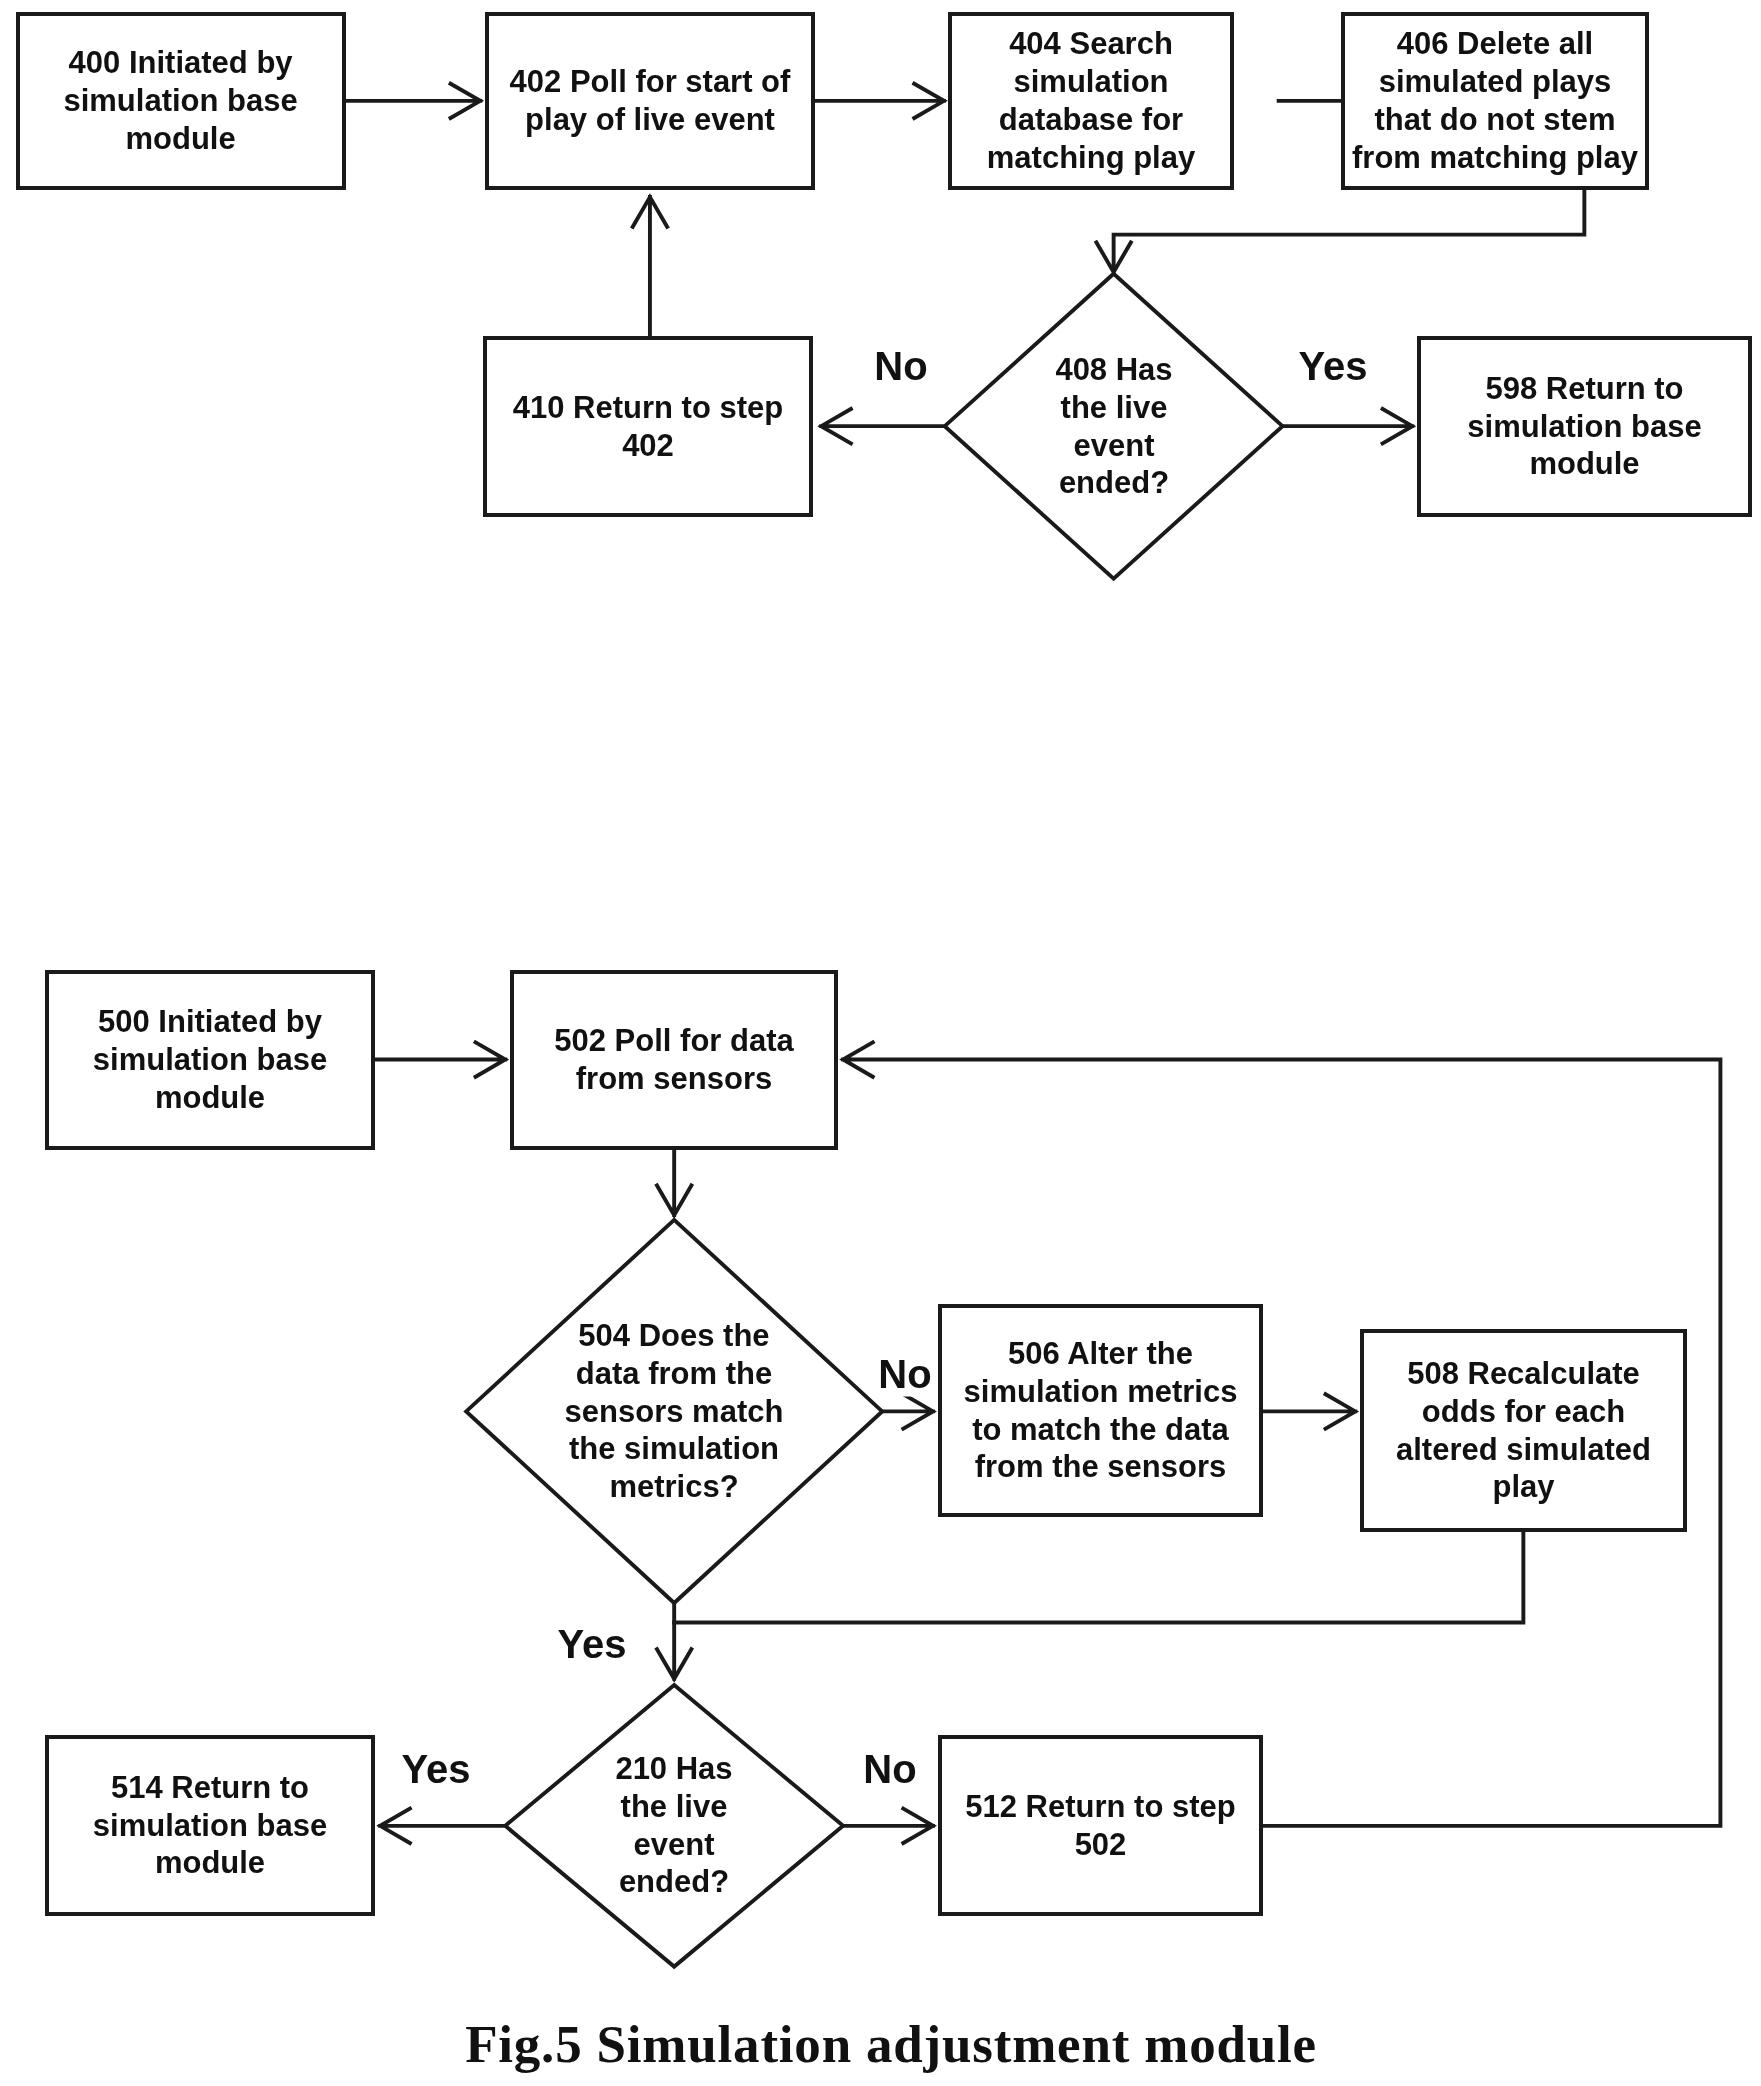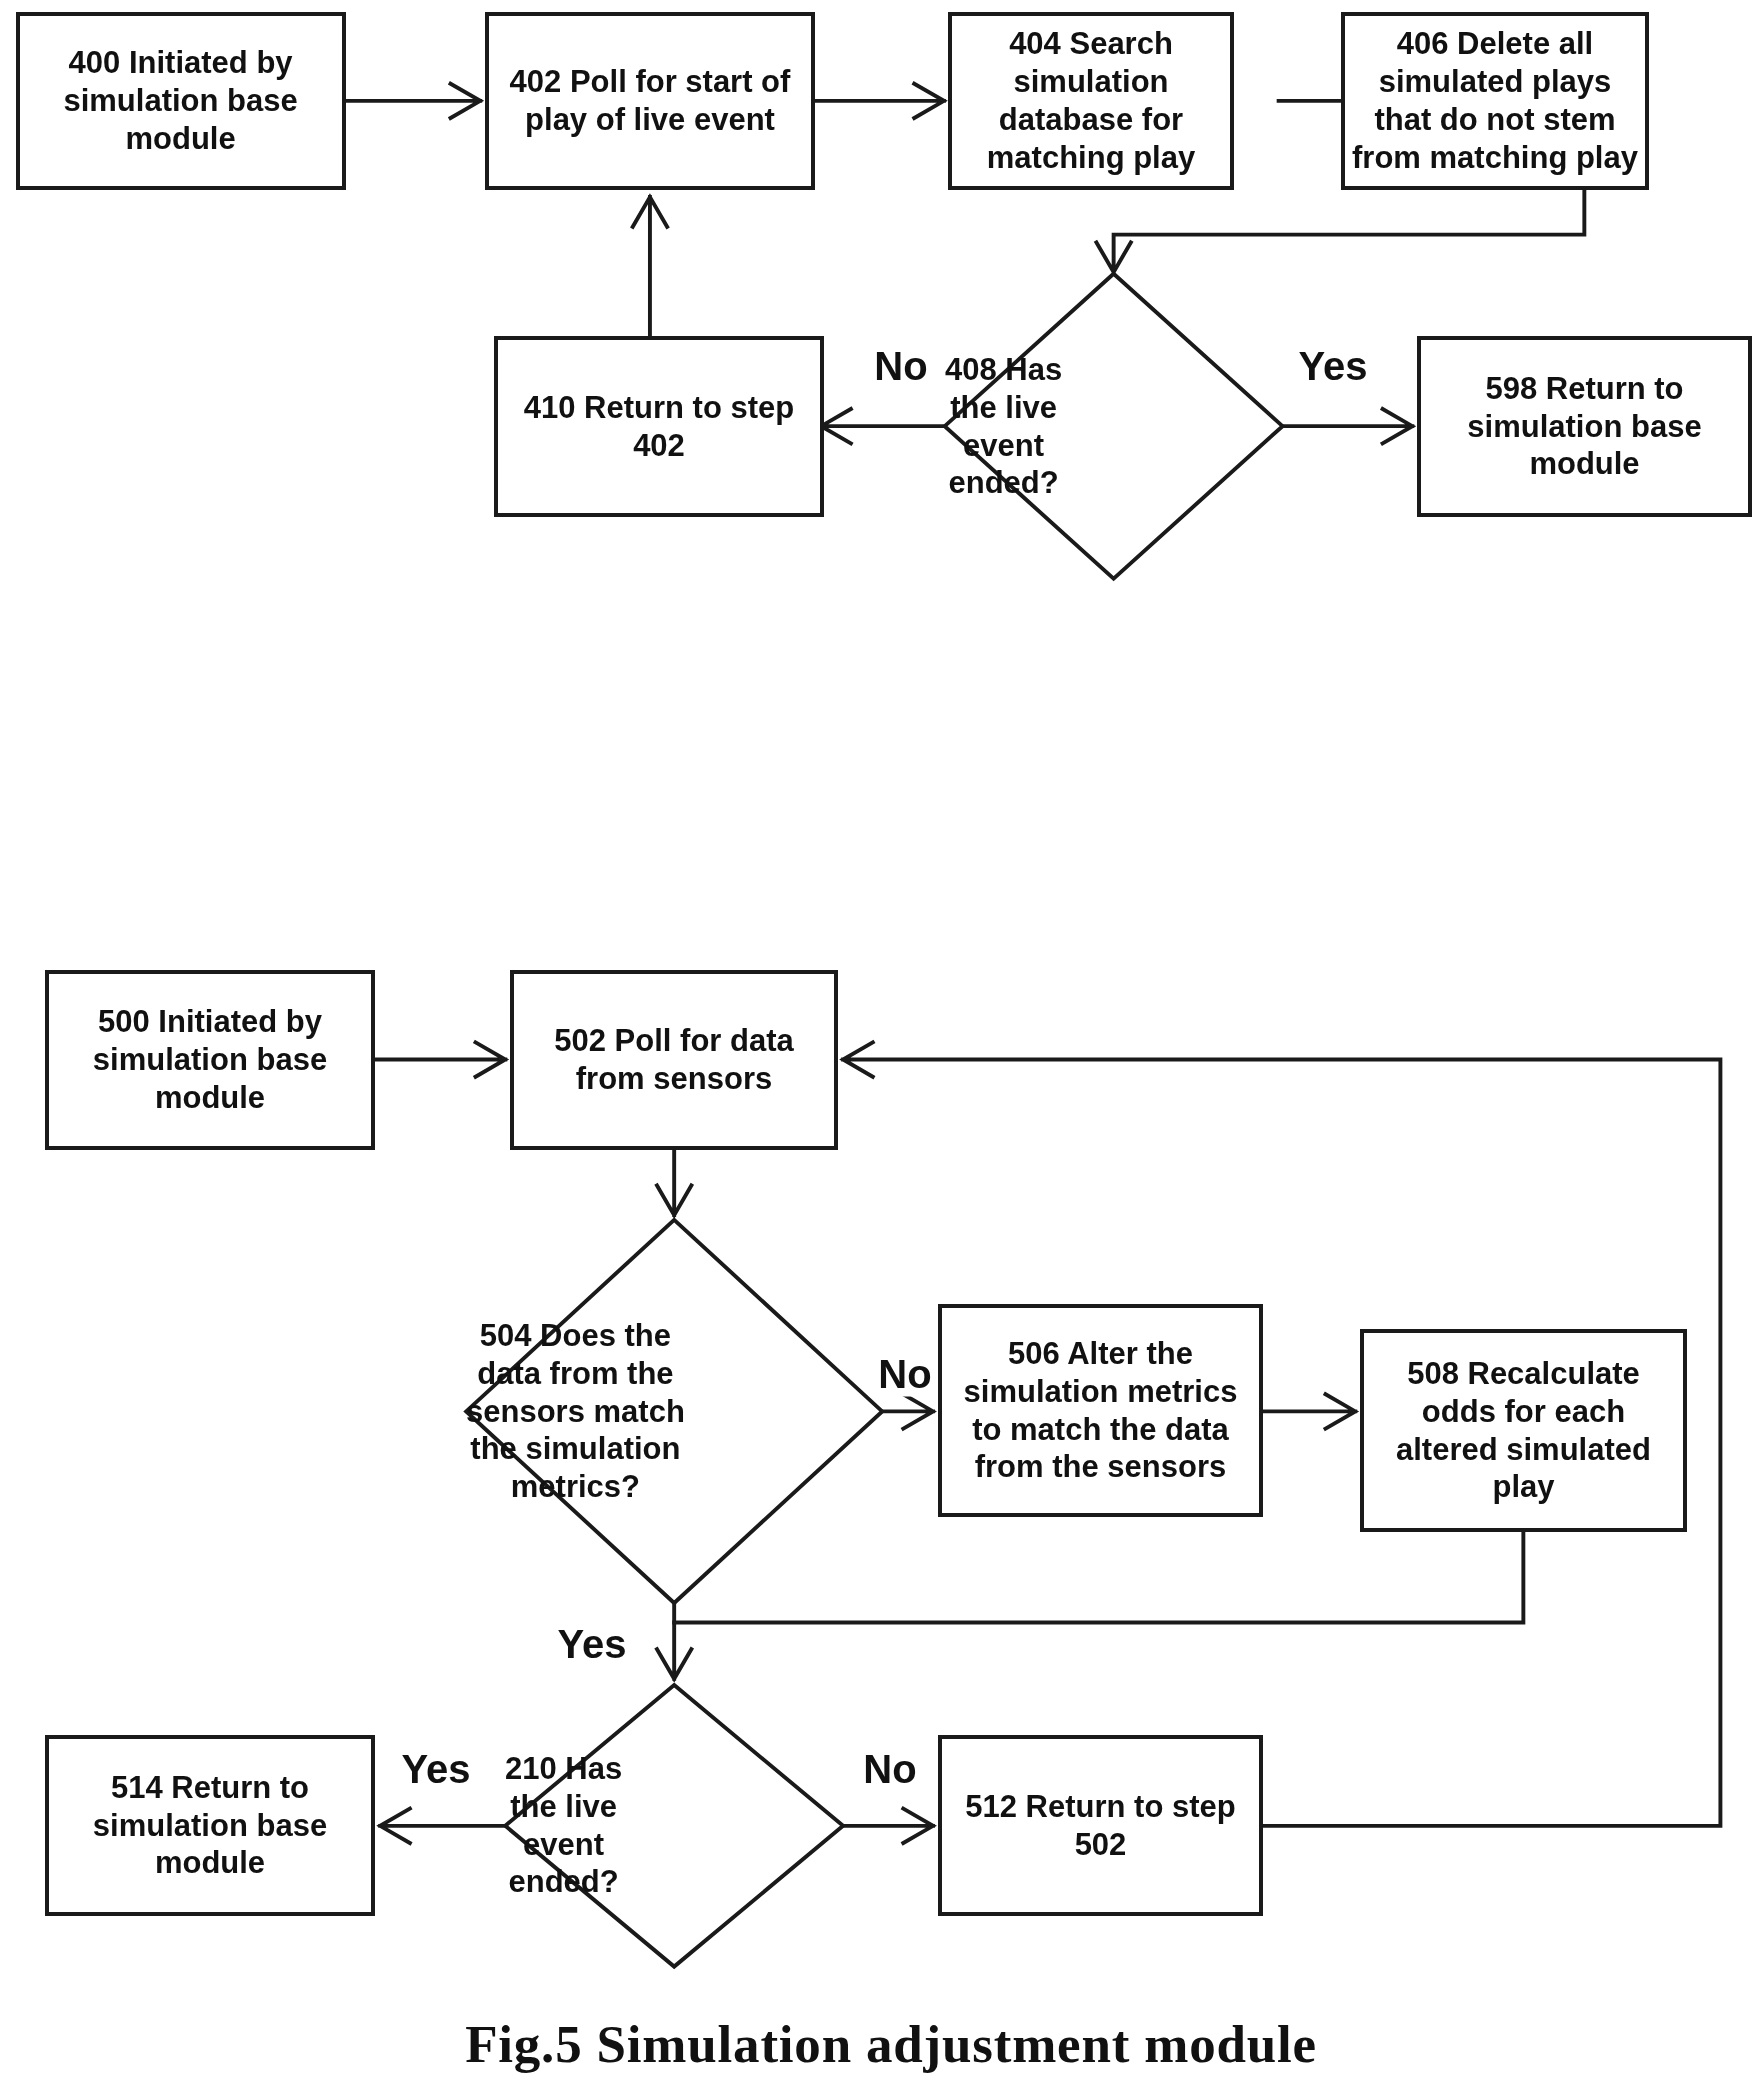--- a/index.html
+++ b/index.html
@@ -35,20 +35,21 @@
     font-weight:700;
     font-size:31px;
     line-height:1.22;
     white-space:pre-line;
     color:var(--text);
   }
   .diamond-zone{
     position:absolute;
     display:flex;
     align-items:center;
+    justify-content:center;
     text-align:center;
     pointer-events:none;
   }
   .edge-label{
     position:absolute;
     transform:translate(-50%,-50%);
     font-weight:700;
     font-size:40px;
     color:var(--text);
     background:#ffffff;
@@ -122,21 +123,21 @@
 from matching play</span>
   </div>
 
   <div class="diamond-zone" style="left:945px;top:274px;width:338px;height:305px">
     <span class="node-text">408 Has
 the live
 event
 ended?</span>
   </div>
 
-  <div class="box" style="left:494px;top:336px;width:330px;height:181px">
+  <div class="box" style="left:483px;top:336px;width:330px;height:181px">
     <span class="node-text">410 Return to step
 402</span>
   </div>
 
   <div class="box" style="left:1417px;top:336px;width:335px;height:181px">
     <span class="node-text">598 Return to
 simulation base
 module</span>
   </div>
 

